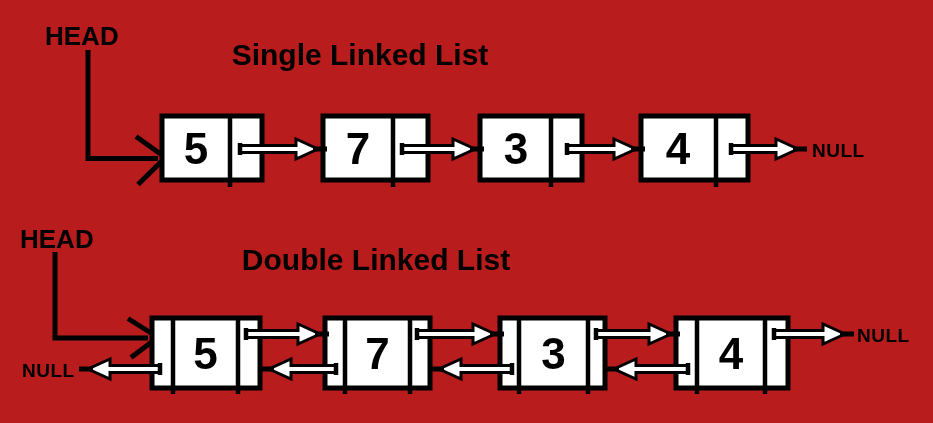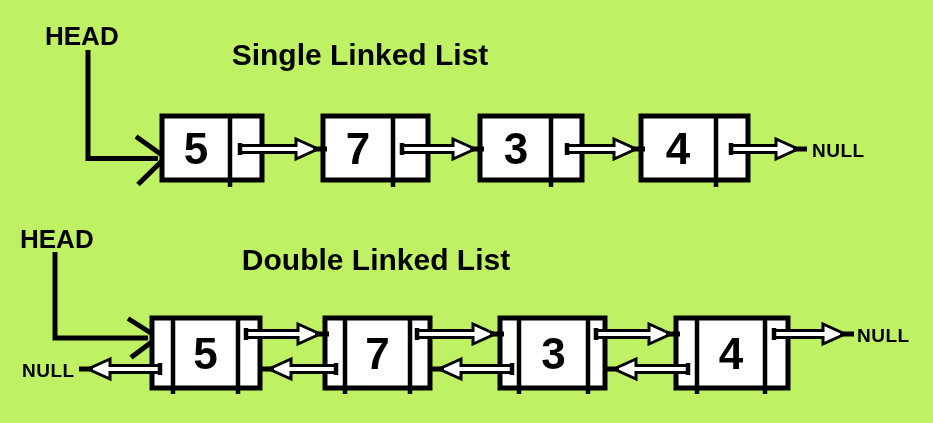--- a/index.html
+++ b/index.html
@@ -1,17 +1,17 @@
 <!DOCTYPE html>
 <html><head>
 <meta charset="utf-8">
 <style>
   html,body{margin:0;padding:0;}
   body{width:933px;height:423px;background:#ffffff;font-family:"Liberation Sans",sans-serif;}
-  .canvas{position:relative;width:933px;height:423px;background:#bef264;overflow:hidden;}
+  .canvas{position:relative;width:933px;height:423px;background:#b91c1c;overflow:hidden;}
   svg text{fill:#000000;font-weight:bold;font-family:"Liberation Sans",sans-serif;}
   .t-head{font-size:26px;}
   .t-title{font-size:30px;text-anchor:middle;}
   .t-null{font-size:19px;letter-spacing:.5px;}
   .t-val{font-size:44px;text-anchor:middle;}
   .ln{stroke:#000000;fill:none;}
   .node-rect{fill:#ffffff;stroke:#000000;stroke-width:5;}
   .divider{stroke:#000000;stroke-width:4.5;}
 </style>
 </head>

